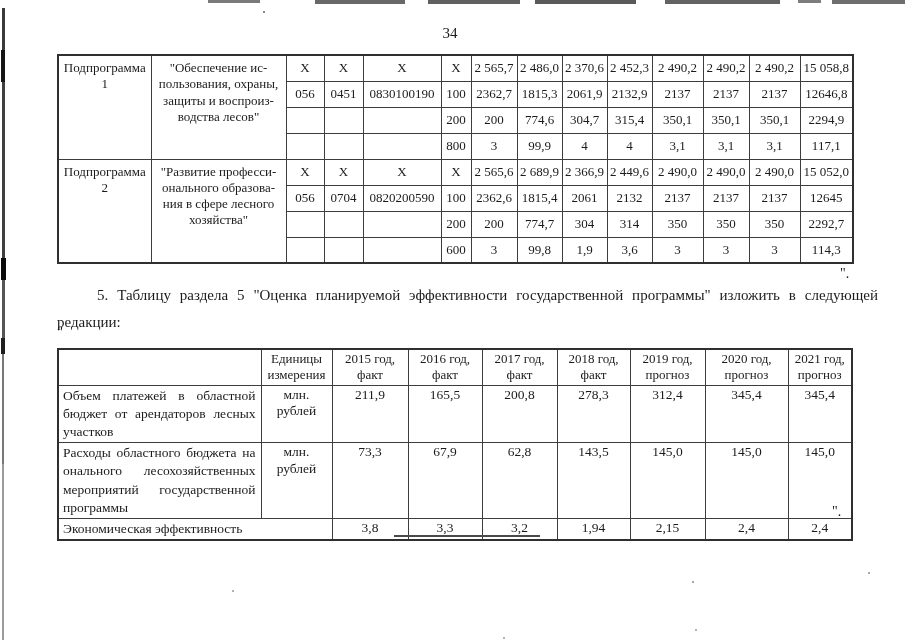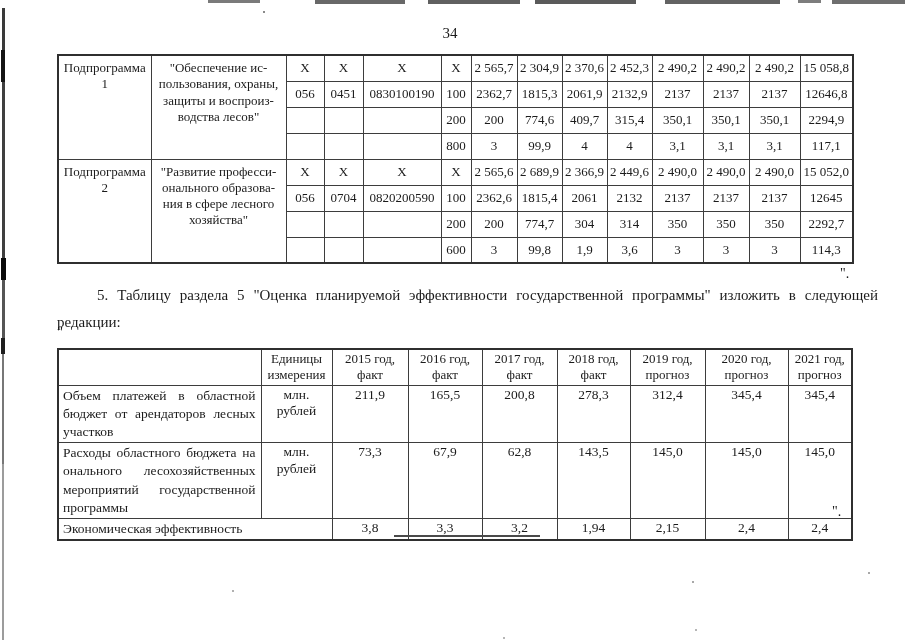--- a/index.html
+++ b/index.html
@@ -142,21 +142,21 @@
 1</td>
       <td class="title-cell" rowspan="4">"Обеспечение ис-
 пользования, охраны,
 защиты и воспроиз-
 водства лесов"</td>
       <td>X</td>
       <td>X</td>
       <td>X</td>
       <td>X</td>
       <td>2 565,7</td>
-      <td>2 304,9</td>
+      <td>2 486,0</td>
       <td>2 370,6</td>
       <td>2 452,3</td>
       <td>2 490,2</td>
       <td>2 490,2</td>
       <td>2 490,2</td>
       <td>15 058,8</td>
     </tr>
     <tr class="h26">
       <td>056</td>
       <td>0451</td>
@@ -171,21 +171,21 @@
       <td>2137</td>
       <td>12646,8</td>
     </tr>
     <tr class="h26">
       <td></td>
       <td></td>
       <td></td>
       <td>200</td>
       <td>200</td>
       <td>774,6</td>
-      <td>409,7</td>
+      <td>304,7</td>
       <td>315,4</td>
       <td>350,1</td>
       <td>350,1</td>
       <td>350,1</td>
       <td>2294,9</td>
     </tr>
     <tr class="h26">
       <td></td>
       <td></td>
       <td></td>

